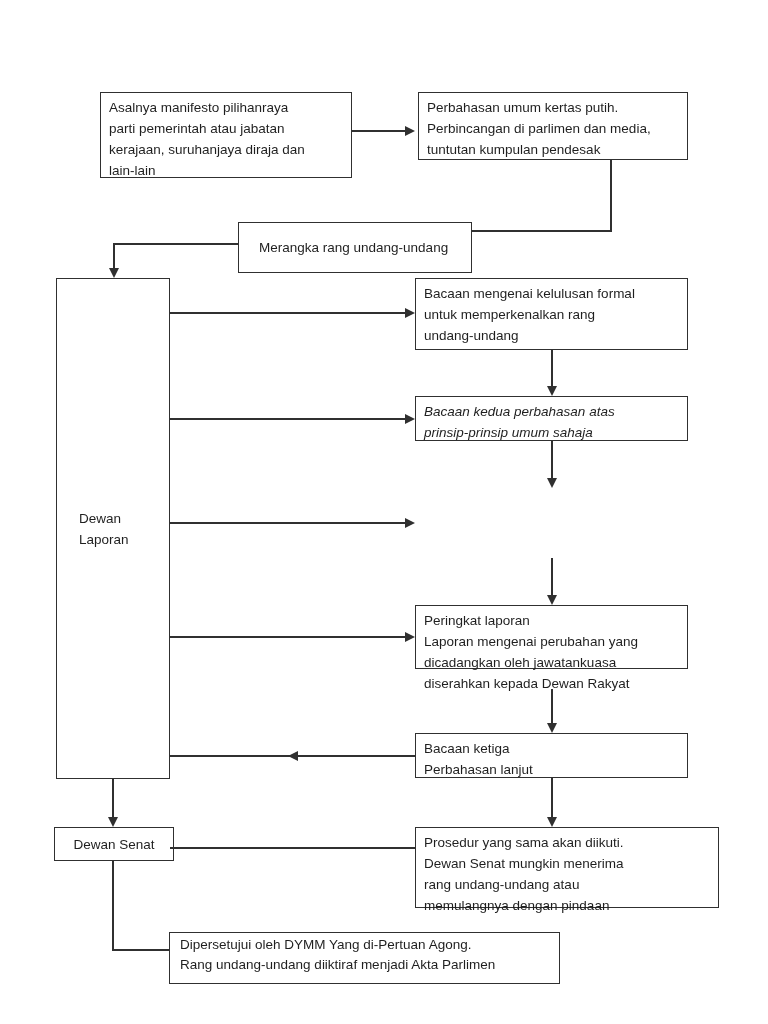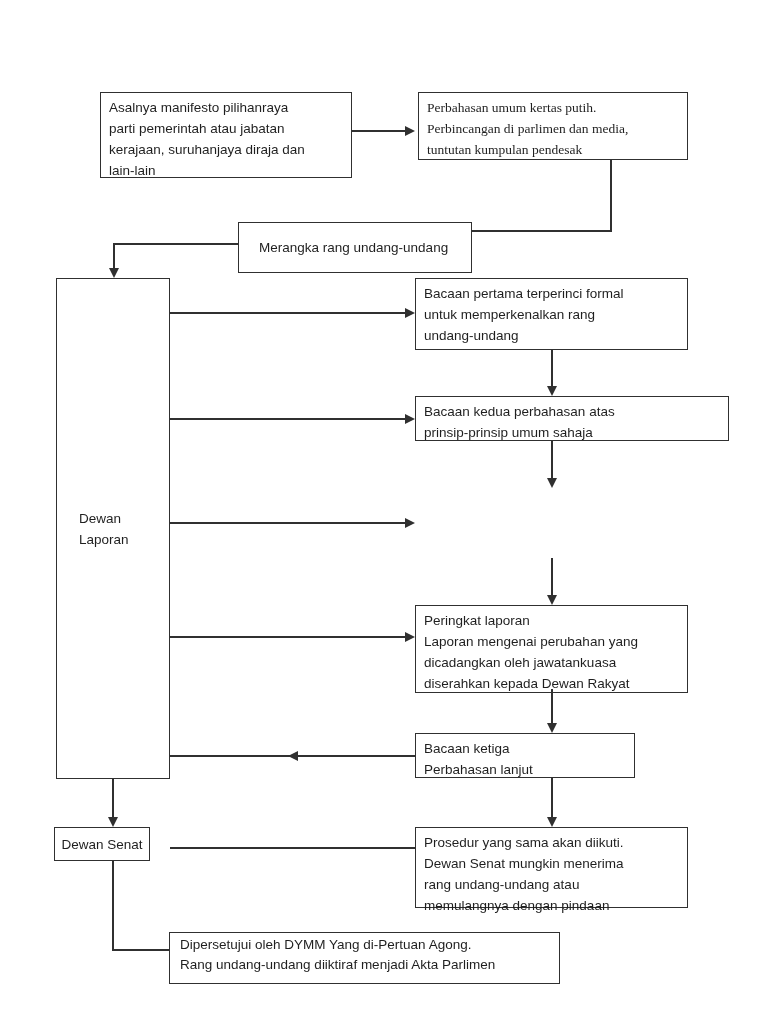--- a/index.html
+++ b/index.html
@@ -29,48 +29,48 @@
   .hline,.vline{position:absolute;background:var(--line);}
   .hline{height:1.5px;}
   .vline{width:1.5px;}
   .ah{position:absolute;width:0;height:0;}
   .ah-right{border-top:5px solid transparent;border-bottom:5px solid transparent;border-left:10px solid var(--line);}
   .ah-left{border-top:5px solid transparent;border-bottom:5px solid transparent;border-right:10px solid var(--line);}
   .ah-down{border-left:5px solid transparent;border-right:5px solid transparent;border-top:10px solid var(--line);}
 
   
   #n-origin          {left:100px;top:92px; width:252px;height:86px;}
-  #n-debate          {left:418px;top:92px; width:270px;height:68px;font-family:Liberation Serif, serif;}
+  #n-debate          {left:418px;top:92px; width:270px;height:68px;}
   #n-draft           {left:238px;top:222px;width:234px;height:51px;padding-left:20px;display:flex;align-items:center;}
   #n-dewan-rakyat    {left:56px; top:278px;width:114px;height:501px;display:flex;align-items:center;padding-left:22px;}
   #n-first-reading   {left:415px;top:278px;width:273px;height:72px;}
-  #n-second-reading  {left:415px;top:396px;width:314px;height:45px;}
+  #n-second-reading  {left:415px;top:396px;width:273px;height:45px;font-style:italic;}
   #n-committee       {left:415px;top:488px;width:273px;height:70px;}
-  #n-report          {left:415px;top:605px;width:273px;height:88px;}
-  #n-third-reading   {left:415px;top:733px;width:220px;height:45px;}
-  #n-senate-proc     {left:415px;top:827px;width:273px;height:81px;}
-  #n-dewan-senat     {left:54px; top:827px;width:96px;height:34px;display:flex;align-items:center;justify-content:center;padding:0;}
+  #n-report          {left:415px;top:605px;width:273px;height:64px;}
+  #n-third-reading   {left:415px;top:733px;width:273px;height:45px;}
+  #n-senate-proc     {left:415px;top:827px;width:304px;height:81px;}
+  #n-dewan-senat     {left:54px; top:827px;width:120px;height:34px;display:flex;align-items:center;justify-content:center;padding:0;}
   #n-royal-assent    {left:169px;top:932px;width:391px;height:52px;padding:2px 10px;line-height:20px;}
 </style>
 </head>
 <body>
 
 <div class="page">
 
   <div class="node" id="n-origin">Asalnya manifesto pilihanraya
 parti pemerintah atau jabatan
 kerajaan, suruhanjaya diraja dan
 lain-lain</div>
   <div class="node" id="n-debate">Perbahasan umum kertas putih.
 Perbincangan di parlimen dan media,
 tuntutan kumpulan pendesak</div>
   <div class="node" id="n-draft">Merangka rang undang-undang</div>
   <div class="node" id="n-dewan-rakyat">Dewan
 Laporan</div>
-  <div class="node" id="n-first-reading">Bacaan pertama terperinci formal
+  <div class="node" id="n-first-reading">Bacaan mengenai kelulusan formal
 untuk memperkenalkan rang
 undang-undang</div>
   <div class="node" id="n-second-reading">Bacaan kedua perbahasan atas
 prinsip-prinsip umum sahaja</div>
   <div class="node" id="n-report">Peringkat laporan
 Laporan mengenai perubahan yang
 dicadangkan oleh jawatankuasa
 diserahkan kepada Dewan Rakyat</div>
   <div class="node" id="n-third-reading">Bacaan ketiga
 Perbahasan lanjut</div>

